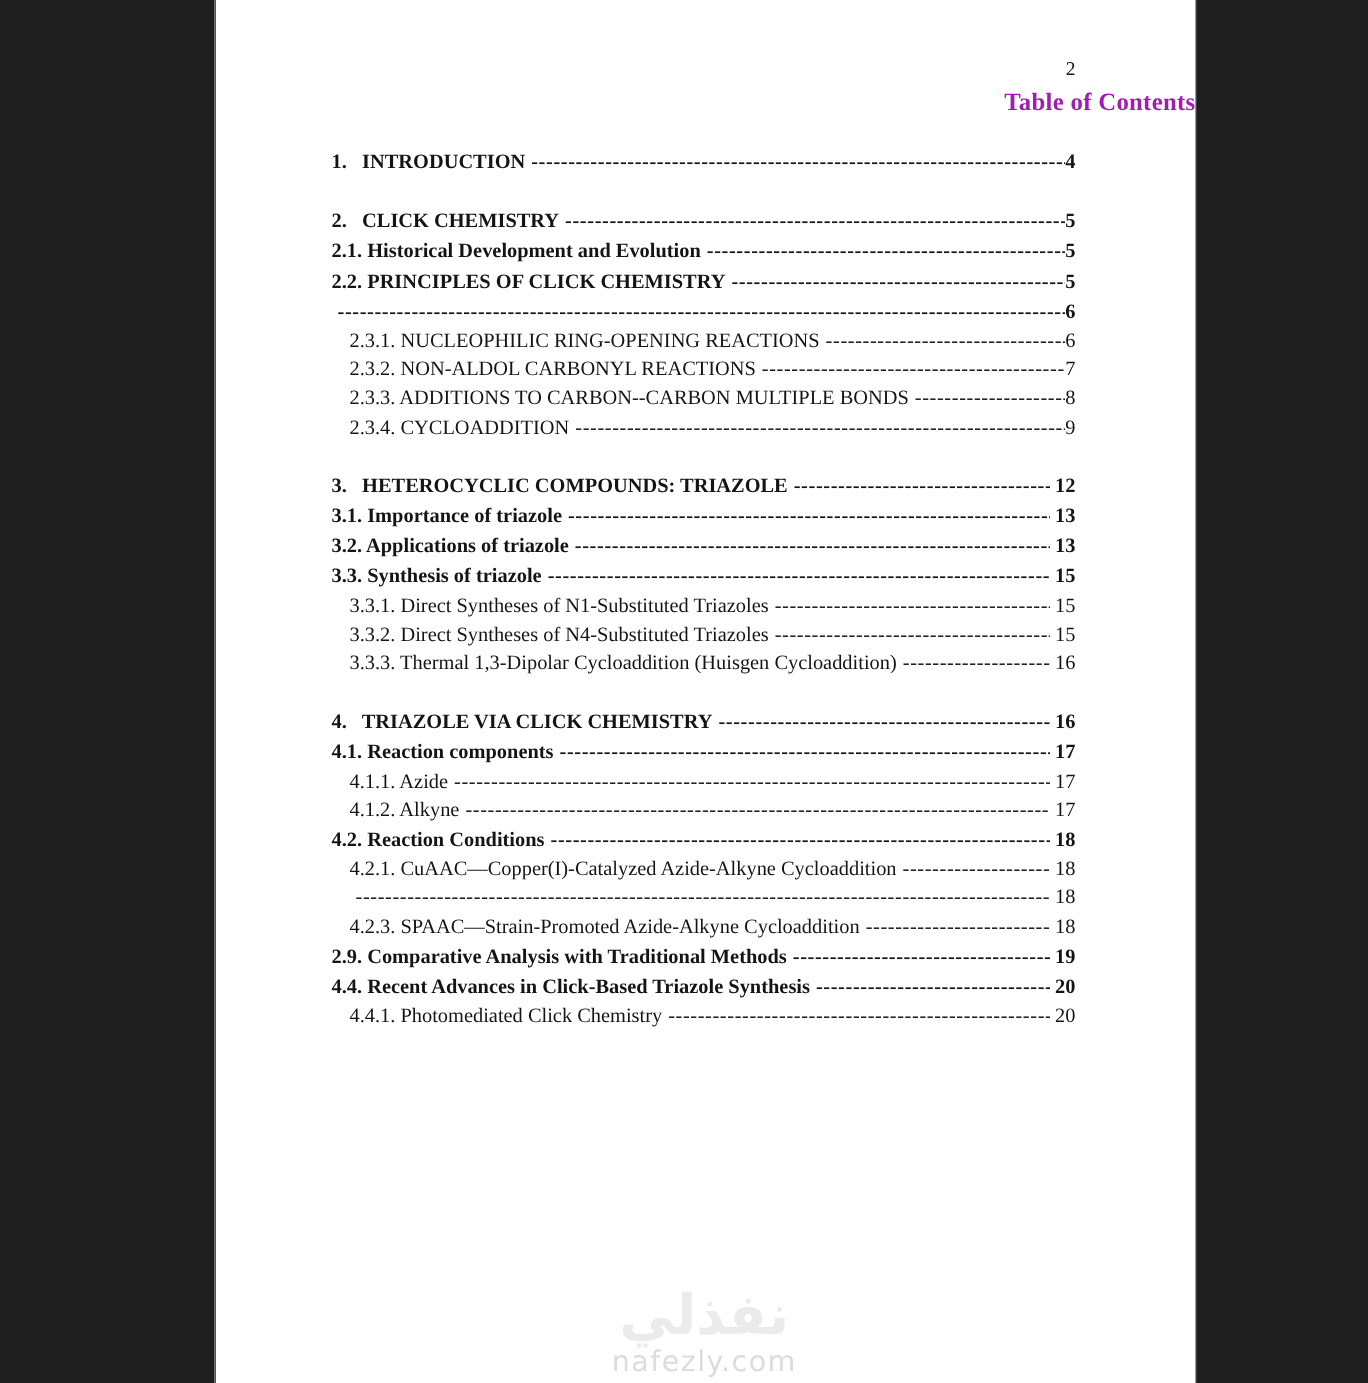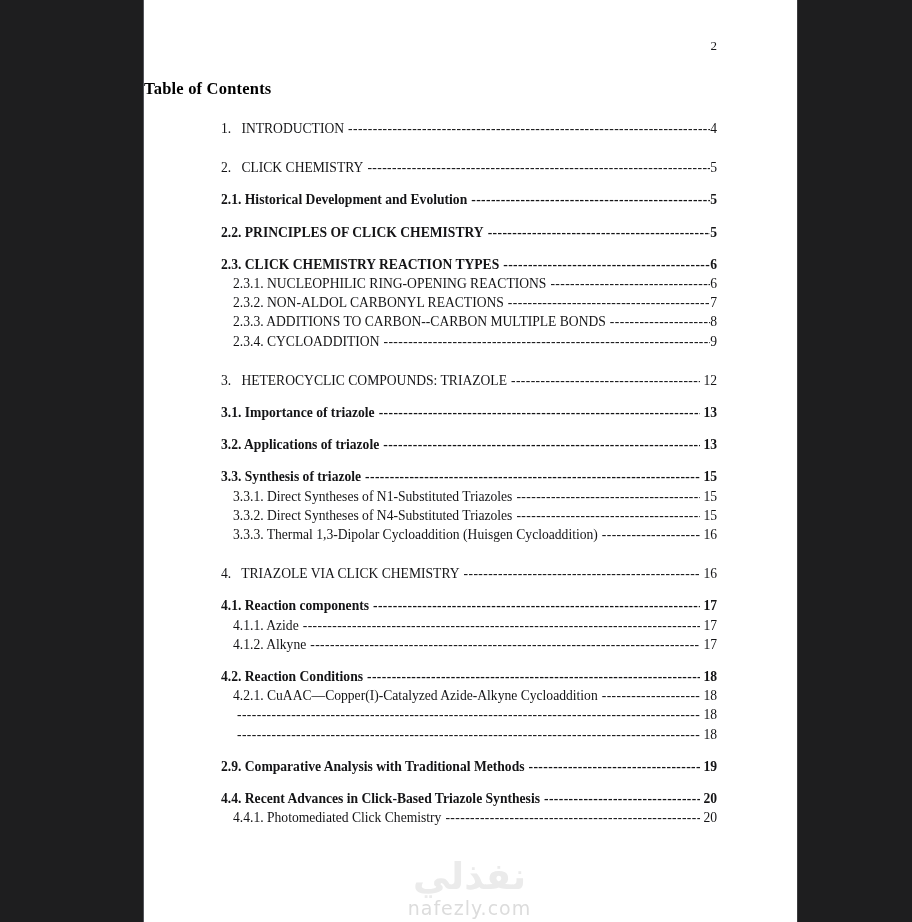--- a/index.html
+++ b/index.html
@@ -17,39 +17,39 @@
     border-left: 1px solid #54565b;
     border-right: 1px solid #3b3b3d;
   }
   .page-number-top {
     position: absolute;
     top: 38px; right: 80px;
     font-size: 13px;
     color: #17171a;
   }
   .doc-title {
-    padding-top: 79px;
-    text-align: left;
+    padding-top: 58px;
+    text-align: right;
     font-weight: bold;
     font-size: 16.5px;
-    color: #000000;
+    color: #a21caf;
     letter-spacing: 0.2px;
   }
   .toc {
     margin: 10px 80px 0 77px;
   }
   .toc-row {
     display: flex;
     align-items: baseline;
     line-height: 19.2px;
     font-size: 13.6px;
     color: #141416;
   }
-  .toc-row.l0 { margin-top: 20px; font-weight: normal; text-align: center; }
-  .toc-row.l1 { margin-top: 13px; font-weight: bold; }
+  .toc-row.l0 { margin-top: 20px; font-weight: bold; text-align: center; }
+  .toc-row.l1 { margin-top: 1px; font-weight: bold; }
   .toc-row.l2 { padding-left: 12px; font-weight: normal; align-items: flex-end; }
   .toc-label { white-space: pre; }
   .toc-leader {
     flex: 1;
     overflow: hidden;
     white-space: nowrap;
     padding-left: 4px;
     padding-right: 1px;
     letter-spacing: 0.4px;
   }
@@ -99,21 +99,20 @@
     <span class="toc-label">2.1. Historical Development and Evolution</span>
     <span class="toc-leader">------------------------------------------------------------------------------------------------------------------------------------------------------------------------------------------------------------------------------------------------------------------------------------------------------------</span>
     <span class="toc-page">5</span>
   </div>
       <div class="toc-row l1">
     <span class="toc-label">2.2. PRINCIPLES OF CLICK CHEMISTRY</span>
     <span class="toc-leader">------------------------------------------------------------------------------------------------------------------------------------------------------------------------------------------------------------------------------------------------------------------------------------------------------------</span>
     <span class="toc-page">5</span>
   </div>
       <div class="toc-row l1">
-    <span class="toc-label">2.3. CLICK CHEMISTRY REACTION TYPES</span>
     <span class="toc-leader">------------------------------------------------------------------------------------------------------------------------------------------------------------------------------------------------------------------------------------------------------------------------------------------------------------</span>
     <span class="toc-page">6</span>
   </div>
       <div class="toc-row l2">
     <span class="toc-label">2.3.1. NUCLEOPHILIC RING-OPENING REACTIONS</span>
     <span class="toc-leader">------------------------------------------------------------------------------------------------------------------------------------------------------------------------------------------------------------------------------------------------------------------------------------------------------------</span>
     <span class="toc-page">6</span>
   </div>
       <div class="toc-row l2">
     <span class="toc-label">2.3.2. NON-ALDOL CARBONYL REACTIONS</span>
@@ -193,20 +192,21 @@
       <div class="toc-row l2">
     <span class="toc-label">4.2.1. CuAAC—Copper(I)-Catalyzed Azide-Alkyne Cycloaddition</span>
     <span class="toc-leader">------------------------------------------------------------------------------------------------------------------------------------------------------------------------------------------------------------------------------------------------------------------------------------------------------------</span>
     <span class="toc-page"> 18</span>
   </div>
       <div class="toc-row l2">
     <span class="toc-leader">------------------------------------------------------------------------------------------------------------------------------------------------------------------------------------------------------------------------------------------------------------------------------------------------------------</span>
     <span class="toc-page"> 18</span>
   </div>
       <div class="toc-row l2">
+    <span class="toc-label">4.2.3. SPAAC—Strain-Promoted Azide-Alkyne Cycloaddition</span>
     <span class="toc-leader">------------------------------------------------------------------------------------------------------------------------------------------------------------------------------------------------------------------------------------------------------------------------------------------------------------</span>
     <span class="toc-page"> 18</span>
   </div>
       <div class="toc-row l1">
     <span class="toc-label">2.9. Comparative Analysis with Traditional Methods</span>
     <span class="toc-leader">------------------------------------------------------------------------------------------------------------------------------------------------------------------------------------------------------------------------------------------------------------------------------------------------------------</span>
     <span class="toc-page"> 19</span>
   </div>
       <div class="toc-row l1">
     <span class="toc-label">4.4. Recent Advances in Click-Based Triazole Synthesis</span>

